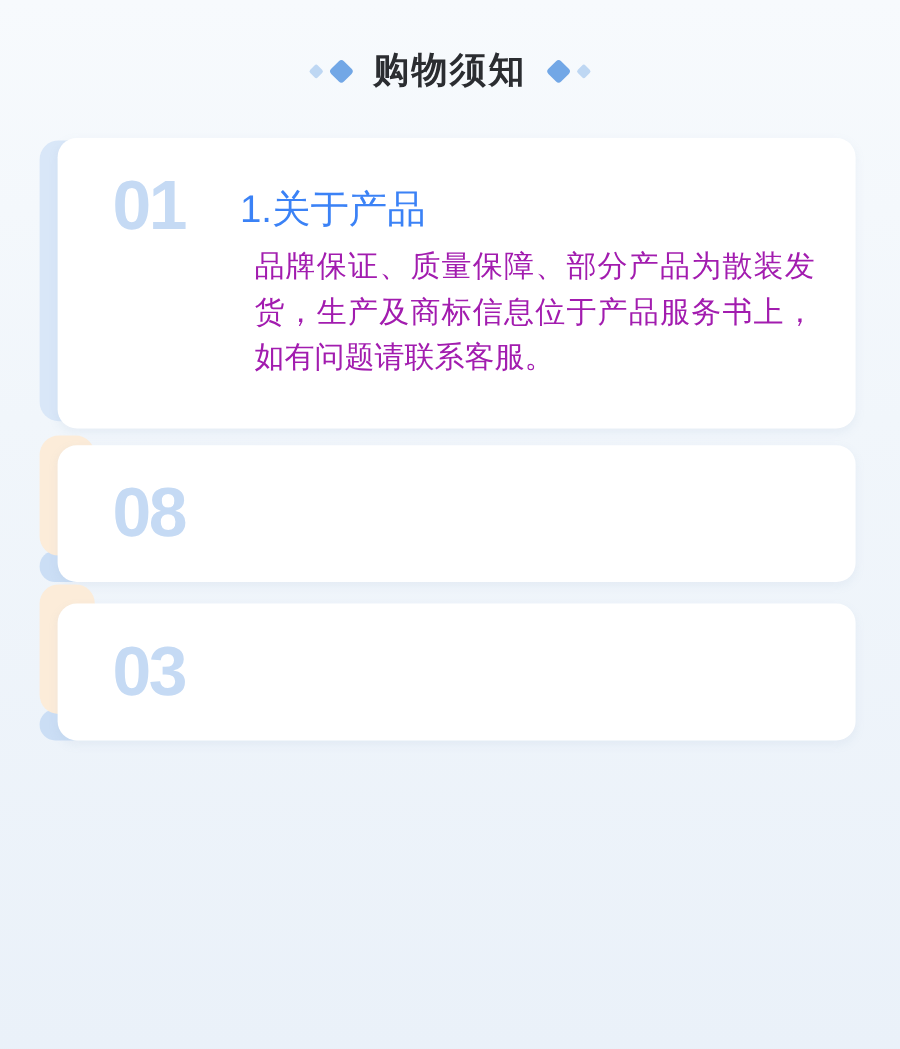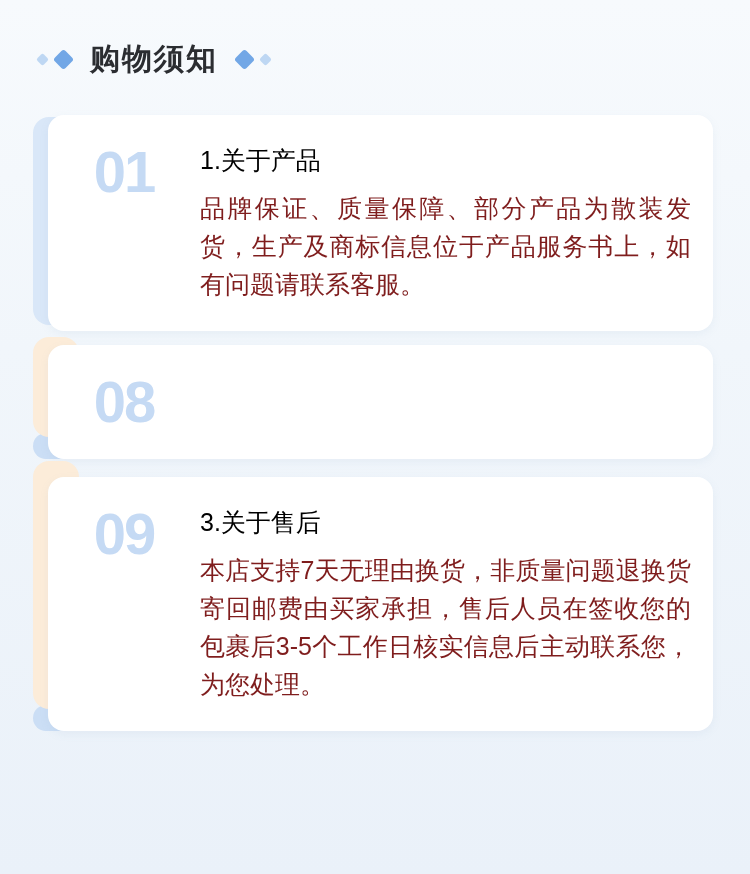--- a/index.html
+++ b/index.html
@@ -13,22 +13,21 @@
     background: linear-gradient(180deg, #f7fafd 0%, #f1f6fb 40%, #eaf1f9 100%);
     overflow: hidden;
   }
 
   
   .header {
     padding: 43px 0 0 0;
     height: 115px;
     display: flex;
     align-items: flex-start;
-    justify-content: flex-start;
-    margin-left: 38px;
+    justify-content: center;
   }
   .title-row {
     display: flex;
     align-items: center;
     gap: 9px;
   }
   .page-title {
     font-size: 30px;
     font-weight: bold;
     color: #2b2d31;
@@ -88,31 +87,31 @@
   }
   .section-number {
     font-size: 58px;
     font-weight: 600;
     color: #c5daf4;
     letter-spacing: -2px;
     line-height: 1;
   }
   .texts { flex: 0 1 auto; width: 505px; }
   .section-heading {
-    font-size: 25px;
+    font-size: 32px;
     font-weight: 400;
-    color: #000000;
+    color: #3b82f6;
     line-height: 30px;
-    margin: 2px 0 14px 0;
+    margin: 16px 0 14px 0;
   }
   .section-body {
     font-size: 25px;
-    color: #7f1d1d;
+    color: #a21caf;
     line-height: 38px;
-    margin: 0;
+    margin: 12px;
     text-align: justify;
   }
 </style>
 </head>
 <body>
 
 <div class="page">
 
   <div class="header">
     <div class="title-row">
@@ -147,23 +146,19 @@
           <span class="section-number">08</span>
         </div>
       </div>
     </section>
 
     <section class="card-group g3">
       <div class="backing blue-bottom"></div>
       <div class="backing orange"></div>
       <div class="card">
         <div class="num-col">
-          <span class="section-number">09</span>
-        </div>
-        <div class="texts">
-          <h2 class="section-heading">3.关于售后</h2>
-          <p class="section-body">本店支持7天无理由换货，非质量问题退换货寄回邮费由买家承担，售后人员在签收您的包裹后3-5个工作日核实信息后主动联系您，为您处理。</p>
+          <span class="section-number">03</span>
         </div>
       </div>
     </section>
 
   </div>
 </div>
 
 </body></html>

